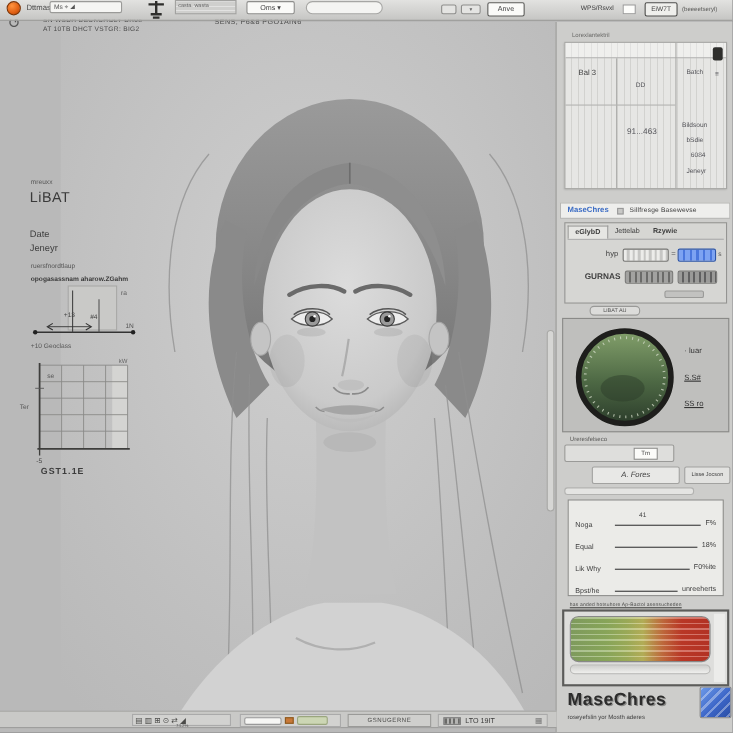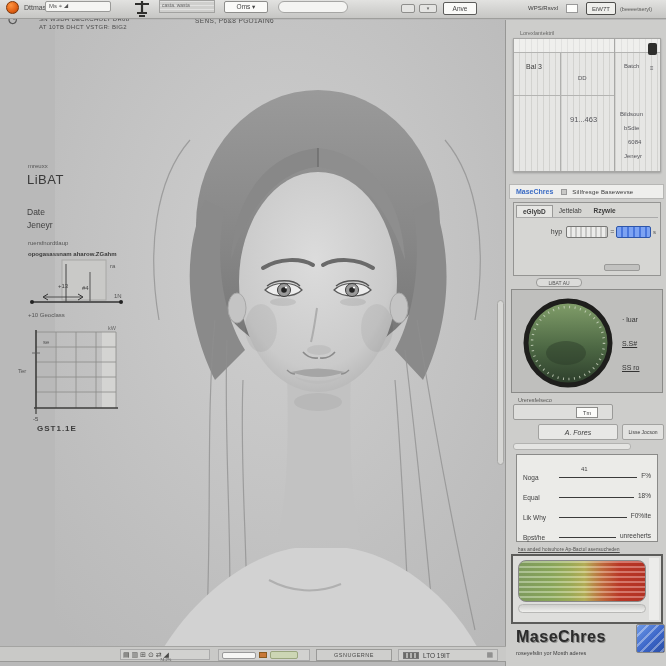--- a/index.html
+++ b/index.html
@@ -347,20 +347,26 @@
         <span class="mx-tab">Jettelab</span>
         <span class="mx-tab b">Rzywie</span>
       </div>
       <div class="mx-row" style="top:22px;">
         <span class="mx-label">hyp</span>
         <div class="bar light"></div>
         <span class="mx-eq">=</span>
         <div class="bar blue"></div>
         <span class="mx-sfx">s</span>
       </div>
+      <div class="mx-row" style="top:42px;">
+        <span class="mx-label b">GURNAS</span>
+        <div class="bar dark"></div>
+        <span class="mx-eq"></span>
+        <div class="bar dark2"></div>
+      </div>
       <div class="mx-btn"></div>
     </div>
 
     <div class="pill">LiBAT AU</div>
 
     <div class="wheelbox">
       <svg width="92" height="92" style="position:absolute;left:10px;top:7px;">
         <defs>
           <linearGradient id="wg" x1="0" y1="0" x2="0" y2="1">
             <stop offset="0%" stop-color="#83a06b"></stop>

